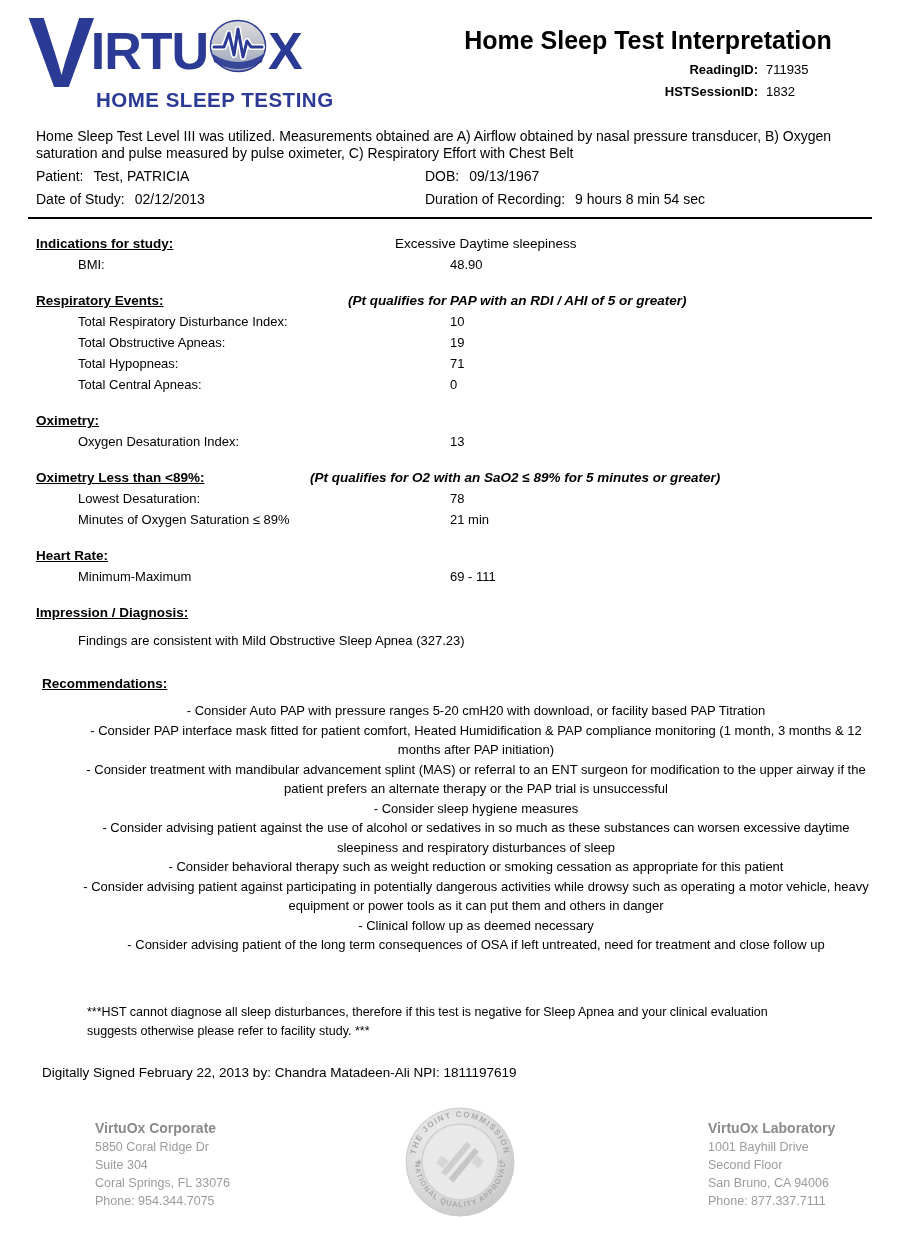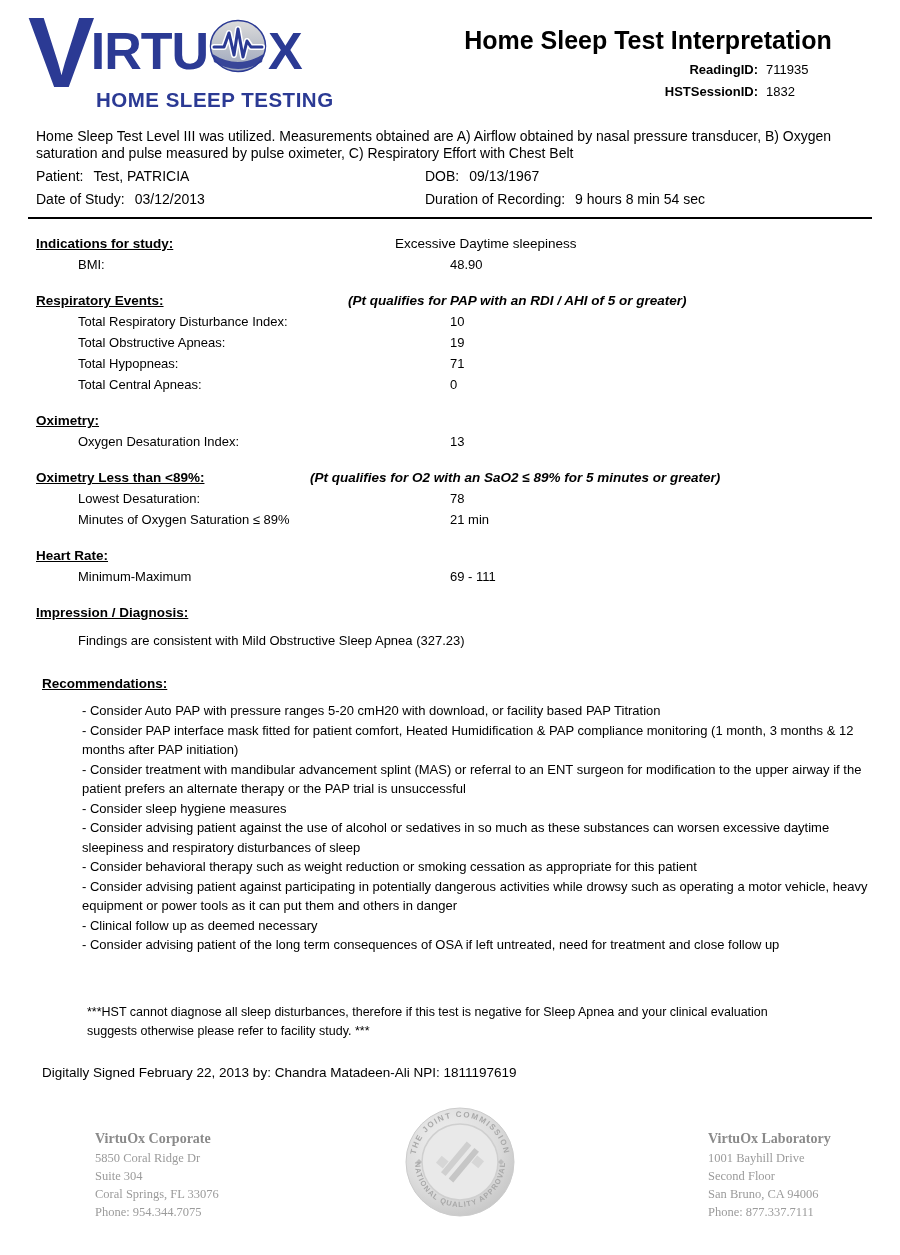--- a/index.html
+++ b/index.html
@@ -52,29 +52,29 @@
   .srow { display:flex; font-size:13px; line-height:21px; }
   .section .srow:first-of-type { margin-top:7px; }
   .srow-label { margin-left:42px; width:372px; }
   .srow-value { flex:1; }
   .finding { margin:7px 0 0 42px; font-size:13px; line-height:21px; }
 
   
   .recs { margin:22px 30px 0 42px; }
   .recs-heading { display:inline-block; font-size:13.5px; font-weight:bold; text-decoration:underline; line-height:21px; }
   .recs-items { margin-top:7px; font-size:13px; line-height:19.5px; }
-  .rec-item { margin-left:40px; }
+  .rec-item { margin-left:40px;text-align:center; }
 
   
   .footnote { margin:48px 80px 0 87px; font-size:12.5px; line-height:19.5px; }
   .signature { margin:20px 36px 0 42px; font-size:13.5px; line-height:21px; }
 
   
   .footer { position:absolute; top:1118px; left:0; width:900px; height:130px; }
-  .footer-col { position:absolute; top:11px;font-family:Liberation Serif, serif; }
+  .footer-col { position:absolute; top:0; }
   .footer-col.corporate { left:95px; }
   .footer-col.laboratory { left:708px; }
   .footer-name { font-size:14px; font-weight:bold; color:#8a8a8a; line-height:20px; }
   .footer-line { font-size:12.5px; color:#9b9b9b; line-height:18px; }
   .footer-seal { position:absolute; left:404px; top:-12px; }
 </style>
 </head>
 <body>
 
 <div class="page">
@@ -122,21 +122,21 @@
         <span>Test, PATRICIA</span>
       </div>
       <div class="info-right">
         <span class="info-label">DOB:</span>
         <span>09/13/1967</span>
       </div>
     </div>
     <div class="info-row">
       <div class="info-left">
         <span class="info-label">Date of Study:</span>
-        <span>03/12/2013</span>
+        <span>02/12/2013</span>
       </div>
       <div class="info-right">
         <span class="info-label">Duration of Recording:</span>
         <span>9  hours 8  min 54 sec</span>
       </div>
     </div>
   </div>
 
   <hr class="rule">
 

